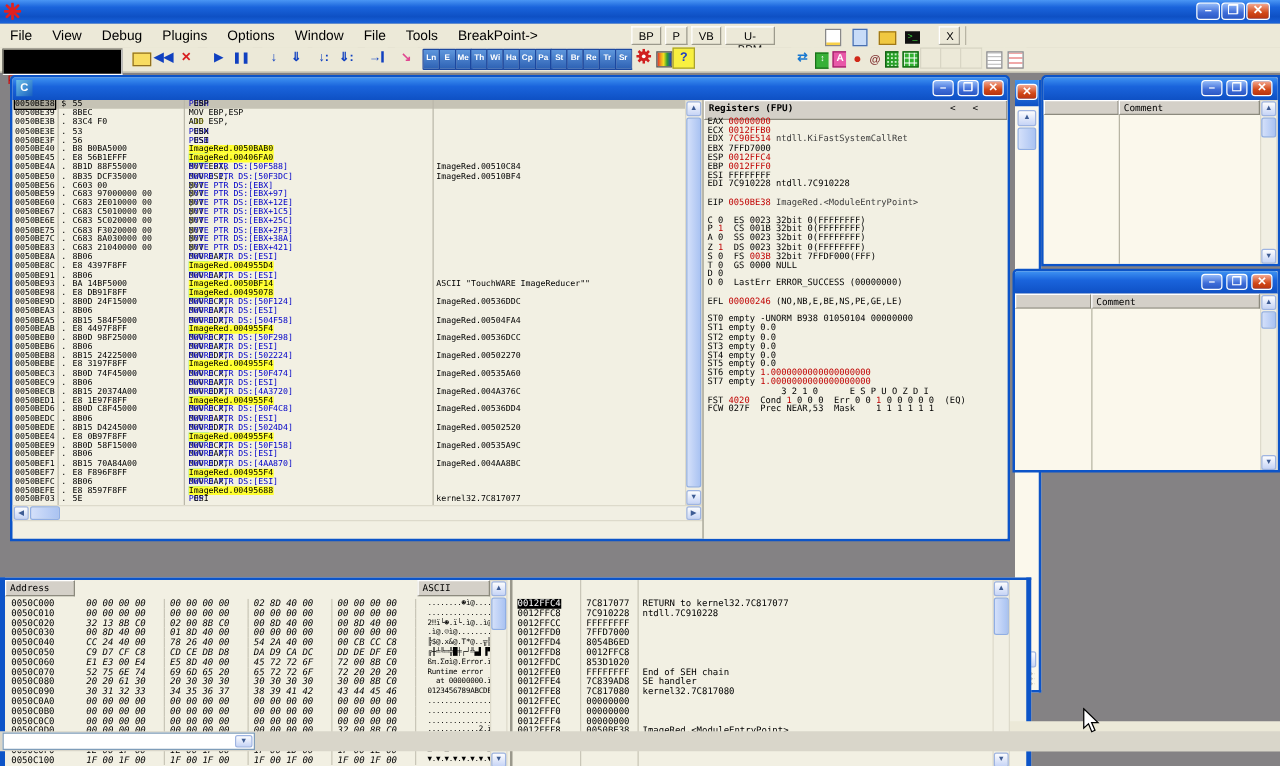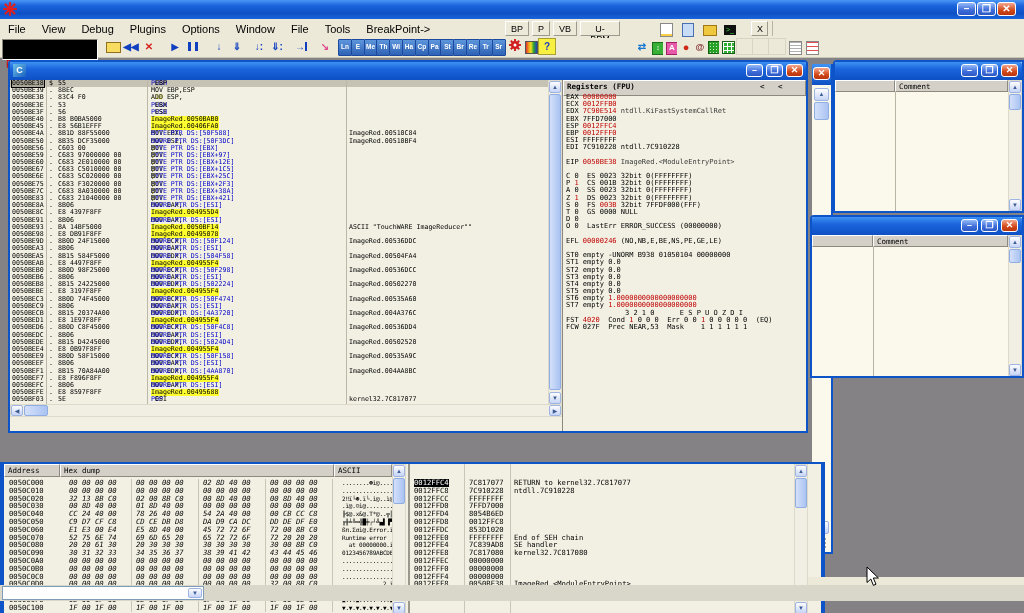--- a/index.html
+++ b/index.html
@@ -399,21 +399,20 @@
             <div class="rline"><span><span class="sg-k">FST </span><span class="sg-r">4020</span><span class="sg-k">  Cond </span><span class="sg-r">1</span><span class="sg-k"> 0 0 0  Err 0 0 </span><span class="sg-r">1</span><span class="sg-k"> 0 0 0 0 0  (EQ)</span></span></div>
             <div class="rline"><span><span class="sg-k">FCW 027F  Prec NEAR,53  Mask    1 1 1 1 1 1</span></span></div>
           </div>
       </div>
     </div>
   </div>
 
   <div class="abs" style="left:0;top:434px;width:825px;height:151px;background:#F2F0E3;border-left:4px solid #0C54C8;border-right:4px solid #0C54C8;border-top:2px solid #0C54C8;box-sizing:border-box;overflow:hidden;margin-top:28px;">
 
     <div class="phead" style="position:absolute;left:0;top:0;width:56px;height:13px;font-weight:normal;">Address</div>
-    <div class="phead" style="position:absolute;left:56px;top:0;width:274px;height:13px;font-weight:normal;">Hex dump</div>
     <div class="phead" style="position:absolute;left:330px;top:0;width:58px;height:13px;font-weight:normal;">ASCII</div>
 
     <div class="abs" style="left:0;top:15px;width:388px;height:136px;overflow:hidden;">
         <div class="dmprow">
         <span class="dmpa">0050C000</span><span class="dmph"><span class="hexg">00 00 00 00</span><span class="hexg">00 00 00 00</span><span class="hexg">02 8D 40 00</span><span class="hexg">00 00 00 00</span></span><span class="dmps">........☻ì@.....</span>
       </div>
         <div class="dmprow">
         <span class="dmpa">0050C010</span><span class="dmph"><span class="hexg">00 00 00 00</span><span class="hexg">00 00 00 00</span><span class="hexg">00 00 00 00</span><span class="hexg">00 00 00 00</span></span><span class="dmps">................</span>
       </div>
         <div class="dmprow">

